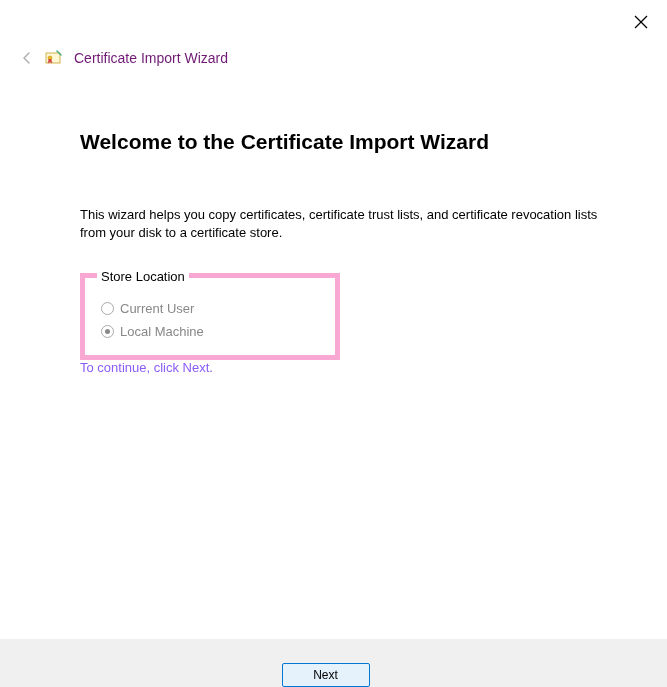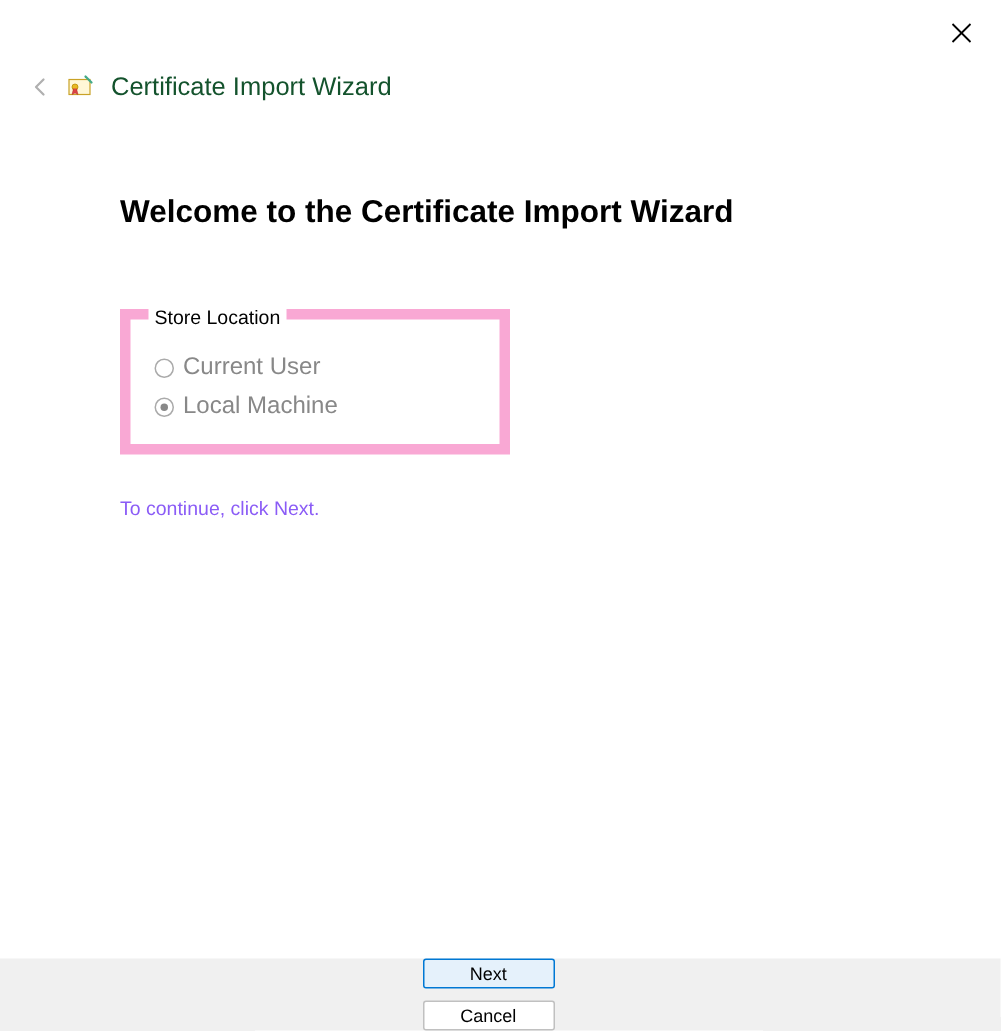--- a/index.html
+++ b/index.html
@@ -57,22 +57,22 @@
       height: 20px;
       display: flex;
       align-items: center;
       justify-content: center;
     }
     .wizard-icon svg {
       width: 18px;
       height: 18px;
     }
     .header-title {
-      font-size: 17px;
-      color: #14532d;
+      font-size: 14px;
+      color: #701a75;
       margin-left: 2px;
     }
     .content {
       position: absolute;
       top: 130px;
       left: 80px;
       right: 68px;
     }
     .main-heading {
       font-size: 21px;
@@ -80,25 +80,24 @@
       color: #000;
       margin-bottom: 52px;
     }
     .para {
       font-size: 13px;
       color: #000;
       line-height: 1.35;
       margin-bottom: 32px;
     }
     .fieldset {
-      border: 7px solid #f9a8d4;
+      border: 5px solid #f9a8d4;
       width: 260px;
       padding: 0 12px 16px 12px;
       margin-top: 8px;
-      margin-bottom: 28px;
       position: relative;
     }
     .fieldset-legend {
       font-size: 13px;
       color: #000;
       background: #fff;
       padding: 0 4px;
       position: relative;
       top: -9px;
       display: inline-block;
@@ -120,21 +119,21 @@
       justify-content: center;
       flex-shrink: 0;
     }
     .radio-inner {
       width: 5px;
       height: 5px;
       border-radius: 50%;
       background: #888;
     }
     .radio-label {
-      font-size: 16px;
+      font-size: 13px;
       color: #888;
     }
     .continue-text {
       font-size: 13px;
       color: #8b5cf6;
     }
     .footer {
       position: absolute;
       bottom: 0;
       left: 0;
@@ -186,34 +185,34 @@
       <path d="M4 10 L3 14 L5 13 L7 14 L6 10" fill="#d44" stroke="#a22" stroke-width="0.3"></path>
       <path d="M12 2 L16 6" stroke="#4a8" stroke-width="1.5" stroke-linecap="round"></path>
       <path d="M14 4 L12 2 L14 0" fill="none" stroke="#4a8" stroke-width="1" stroke-linecap="round" opacity="0"></path>
     </svg>
   </div>
   <span class="header-title">Certificate Import Wizard</span>
 </div>
 
 <div class="content">
   <h1 class="main-heading">Welcome to the Certificate Import Wizard</h1>
+  <p class="para">This wizard helps you copy certificates, certificate trust lists, and certificate revocation lists from your disk to a certificate store.</p>
 
   <div class="fieldset">
     <span class="fieldset-legend">Store Location</span>
     <div class="radio-row">
       <span class="radio-outer"></span>
       <span class="radio-label">Current User</span>
     </div>
     <div class="radio-row">
       <span class="radio-outer">
           <span class="radio-inner"></span>
         </span>
       <span class="radio-label">Local Machine</span>
     </div>
   </div>
 
   <p class="continue-text">To continue, click Next.</p>
 </div>
 
 <div class="footer">
   <button class="btn btn-primary">Next</button>
-  <button class="btn">Cancel</button>
 </div>
 
 </body></html>

